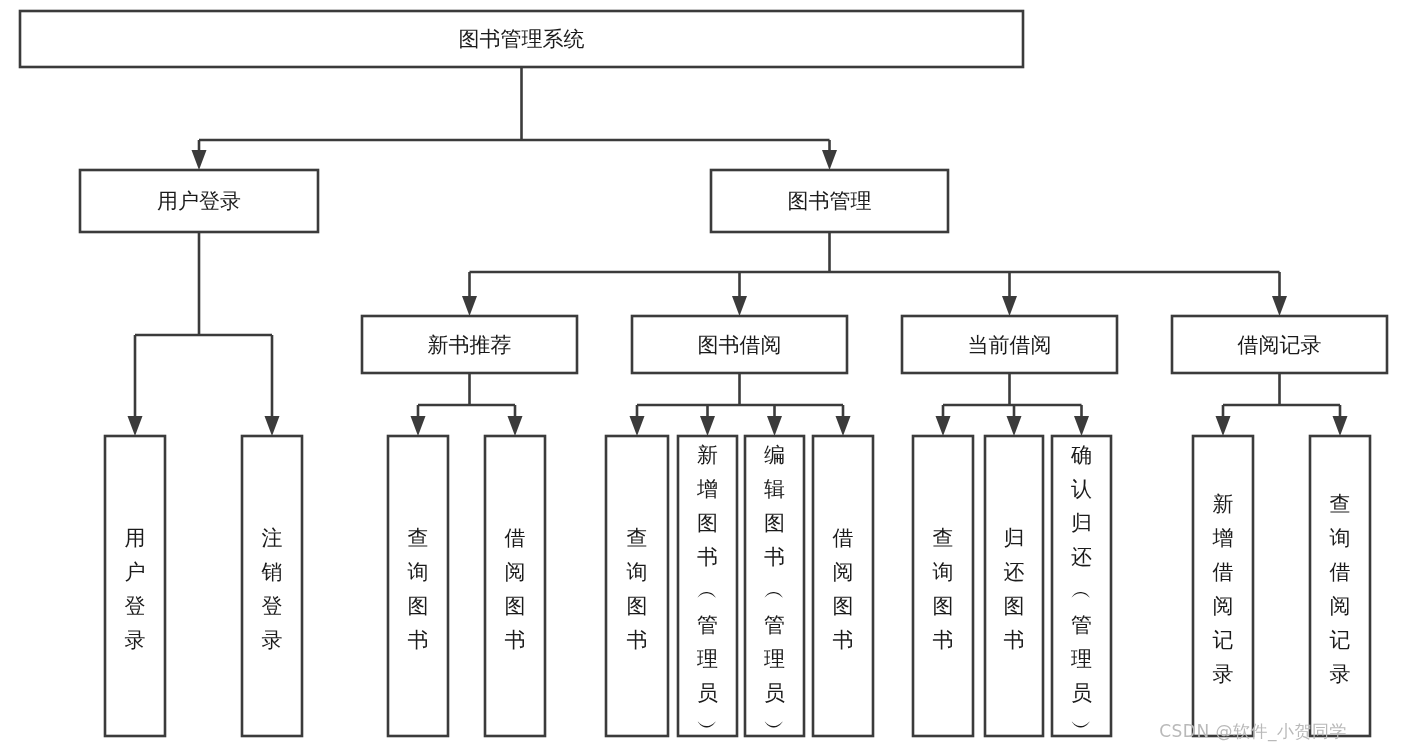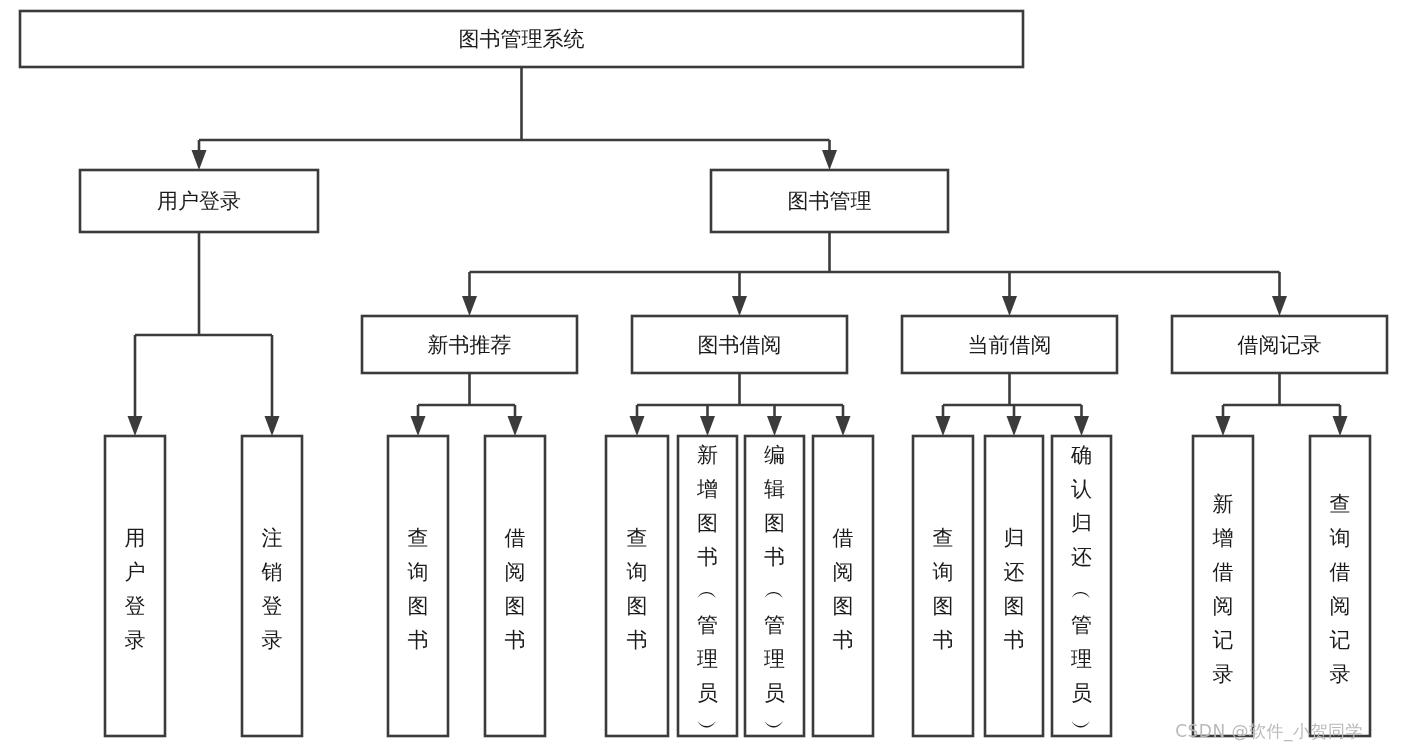--- a/index.html
+++ b/index.html
@@ -12,21 +12,20 @@
     width: 1405px;
     height: 747px;
     font-family: "DejaVu Sans", "Liberation Sans", sans-serif;
     overflow: hidden;
     position: relative;
   }
   #diagram-root {
     position: relative;
     width: 1357px;
     height: 747px;
-    padding-left: 16px;
   }
   svg#tree-svg {
     position: absolute;
     left: 0;
     top: 0;
     width: 1405px;
     height: 747px;
     display: block;
   }
   .node-box {

